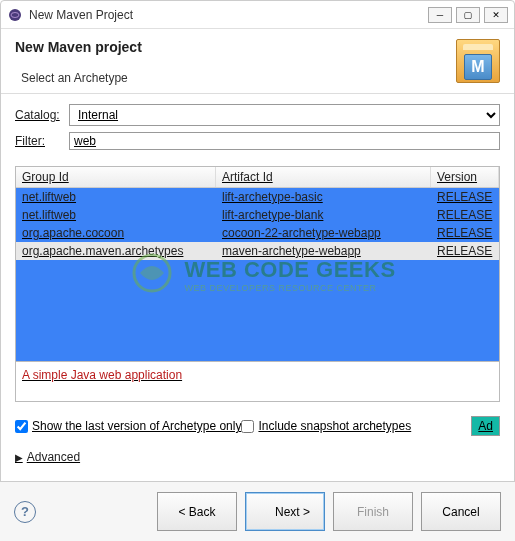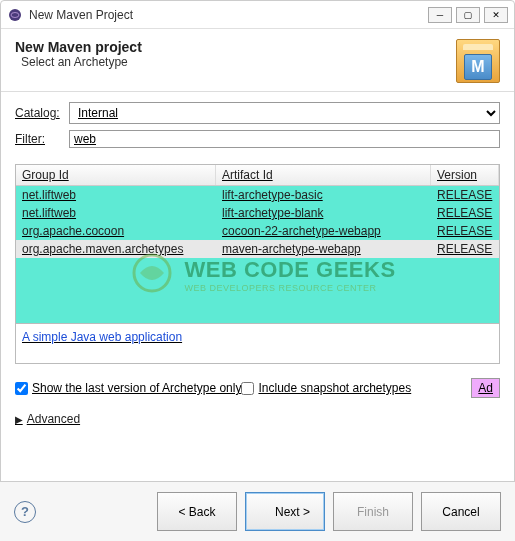--- a/index.html
+++ b/index.html
@@ -7,48 +7,48 @@
 
 .titlebar { height: 28px; display: flex; align-items: center; padding: 0 6px; border-bottom: 1px solid #e0e0e0; }
 .titlebar-icon { width: 16px; height: 16px; margin-right: 6px; display: flex; align-items: center; justify-content: center; }
 .titlebar-title { font-size: 12px; color: #333; flex: 1; }
 .titlebar-controls { display: flex; gap: 4px; }
 .win-btn { width: 24px; height: 16px; border: 1px solid #aaa; background: #f5f5f5; display: flex; align-items: center; justify-content: center; font-size: 9px; cursor: pointer; }
 
 .header { padding: 10px 14px 8px; display: flex; align-items: flex-start; border-bottom: 1px solid #ddd; }
 .header-text { flex: 1; }
 .header-title { font-size: 14px; font-weight: bold; color: #222; }
-.header-sub { font-size: 12px; color: #333; margin-top: 0; padding-left: 6px; }
+.header-sub { font-size: 12px; color: #333; margin-top: 16px; padding-left: 6px; }
 .header-icon { width: 44px; height: 44px; background: linear-gradient(#ffd780,#e8a43c); border: 1px solid #b8802a; border-radius: 2px; display: flex; align-items: flex-end; justify-content: center; position: relative; }
 .header-icon::before { content: ""; position: absolute; top: 4px; left: 6px; right: 6px; height: 6px; background: #fde9b8; border-radius: 2px 2px 0 0; }
 .header-icon-m { width: 28px; height: 26px; background: linear-gradient(#7ab6e8,#4a8cc9); border: 1px solid #3a6fa0; border-radius: 2px; display: flex; align-items: center; justify-content: center; color: #fff; font-weight: bold; font-size: 16px; margin-bottom: 2px; }
 
 .content { padding: 10px 14px 0; text-decoration: underline; }
 .row { display: flex; align-items: center; margin-bottom: 6px; }
 .row label { width: 54px; font-size: 12px; color: #222; }
 .row input, .row select { flex: 1; font-size: 12px; padding: 2px 4px; border: 1px solid #999; background: #fff; height: 18px; }
 .row select { height: 22px; }
 
-.table-wrap { border: 1px solid #bbb; height: 160px; margin-top: 16px; background: #5eead4; overflow: hidden; }
+.table-wrap { border: 1px solid #bbb; height: 196px; margin-top: 16px; background: #3b82f6; overflow: hidden; }
 .thead { display: flex; background: linear-gradient(#fdfdfd,#ececec); border-bottom: 1px solid #ccc; }
 .th { font-size: 12px; padding: 3px 6px; border-right: 1px solid #ddd; color: #222; }
 .col-g { width: 200px; }
 .col-a { width: 215px; }
 .col-v { flex: 1; }
 .tbody { }
 .tr { display: flex; font-size: 12px; }
 .td { padding: 2px 6px; color: #222; white-space: nowrap; overflow: hidden; }
 .tr.selected { background: #e8e8e8; }
 
-.desc-box { border: 1px solid #bbb; border-top: none; padding: 6px; font-size: 12px; color: #1d4ed8; height: 40px; }
+.desc-box { border: 1px solid #bbb; border-top: none; padding: 6px; font-size: 12px; color: #b91c1c; height: 40px; }
 
 .options { display: flex; align-items: center; margin-top: 14px; font-size: 12px; }
 .chk { display: flex; align-items: center; gap: 4px; }
 .chk input { width: 13px; height: 13px; }
-.add-btn { margin-left: auto; font-size: 12px; padding: 2px 6px; border: 1px solid #999; background: #f0abfc; }
+.add-btn { margin-left: auto; font-size: 12px; padding: 2px 6px; border: 1px solid #999; background: #14b8a6; }
 
 .advanced { margin-top: 14px; font-size: 12px; color: #222; display: flex; align-items: center; gap: 4px; cursor: pointer; }
 .adv-arrow { font-size: 10px; }
 
 .footer { position: absolute; bottom: 0; left: 0; right: 0; border-top: 1px solid #ccc; padding: 10px 14px; display: flex; align-items: center; gap: 8px; background: #f6f6f6; }
 .help-icon { width: 22px; height: 22px; border: 1.5px solid #5a7aa0; border-radius: 50%; display: flex; align-items: center; justify-content: center; color: #5a7aa0; font-size: 13px; font-weight: bold; margin-right: auto; }
 .btn { min-width: 80px; height: 39px; font-size: 12px; border: 1px solid #999; background: linear-gradient(#fdfdfd,#e8e8e8); cursor: pointer; }
 .btn.primary { border: 1px solid #4a8cc9; box-shadow: 0 0 0 1px #a3cef2 inset; padding-left: 15px; }
 .btn.disabled { color: #999; }
 

